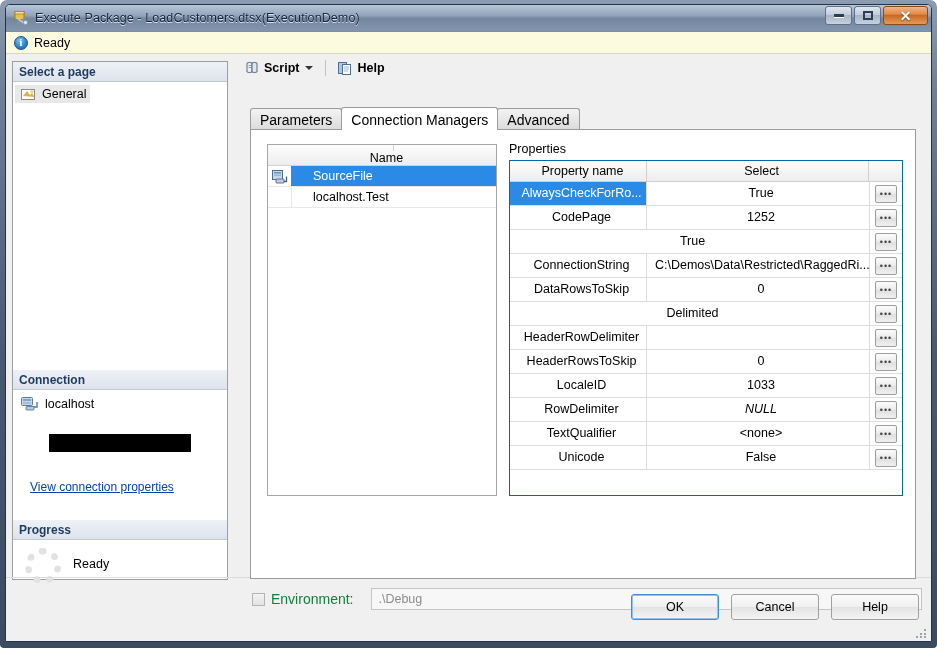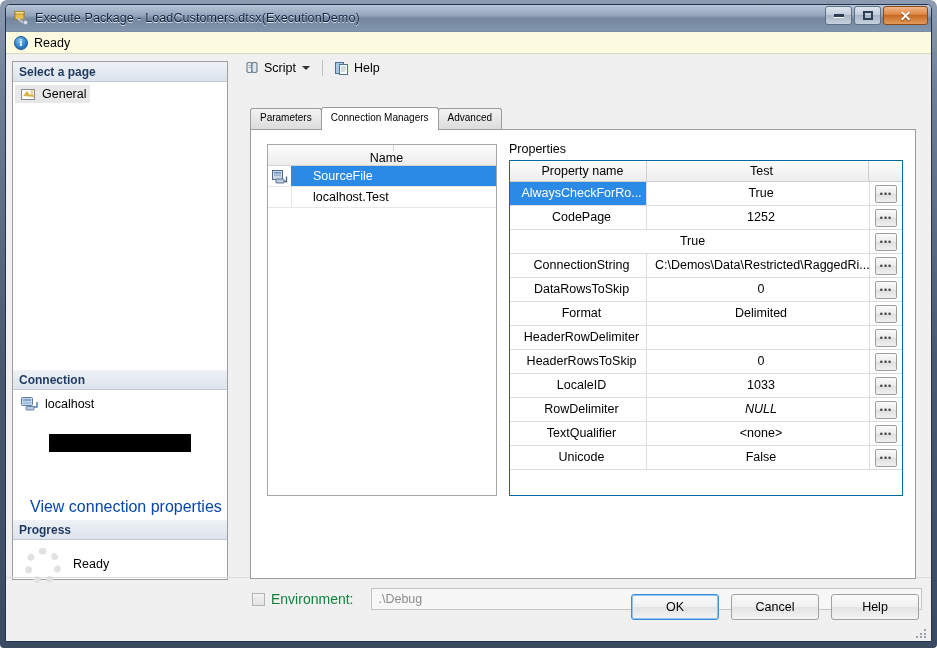--- a/index.html
+++ b/index.html
@@ -131,22 +131,22 @@
   #connection-header { position: absolute; left: 0; right: 0; top: 308px; }
   #connection-body { position: absolute; left: 0; right: 0; top: 328px; height: 130px; background:#fff; }
   .conn-row { display: flex; align-items: center; padding: 6px 0 0 8px; }
   .server-icon { width: 18px; height: 15px; position: relative; margin-right: 6px; flex: none; }
   #conn-server { font-size: 12.5px; color: #000; }
   #redaction-bar {
     position: absolute; left: 36px; top: 44px;
     width: 142px; height: 18px; background: #000;
   }
   #view-conn-link {
-    position: absolute; left: 17px; top: 108px;
-    font-size: 16px; color: #0645ad; 
+    position: absolute; left: 17px; top: 90px;
+    font-size: 12px; color: #0645ad; text-decoration: underline;
     cursor: pointer;
   }
   #progress-header { position: absolute; left: 0; right: 0; top: 458px; }
   #progress-body { position: absolute; left: 0; right: 0; top: 478px; bottom: 0; background:#fff; }
   #spinner {
     position: absolute; left: 12px; top: 8px;
     width: 36px; height: 36px; border-radius: 50%;
     border: 7px dotted #e2e2e2;
   }
   #progress-label {
@@ -161,38 +161,39 @@
   }
   #toolbar {
     display: flex; align-items: center;
     height: 26px; padding-left: 5px; gap: 3px;
   }
   .tb-btn {
     display: flex; align-items: center;
     padding: 2px 4px; font-size: 12.5px; color: #000;
     border: 1px solid transparent; border-radius: 2px;
     cursor: pointer;
+    font-weight: bold;
   }
   .tb-caret {
     width: 0; height: 0; margin-left: 6px;
     border-left: 4px solid transparent; border-right: 4px solid transparent;
     border-top: 4px solid #333;
   }
   .tb-sep { width: 1px; height: 16px; background: #c2c2c2; margin: 0 4px; }
   .script-icon { width: 16px; height: 15px; margin-right: 4px; position: relative; flex:none; }
   .help-icon { width: 15px; height: 15px; margin-right: 4px; position: relative; flex:none; }
 
   
   #tab-strip {
     position: absolute; left: 16px; top: 52px;
     display: flex; align-items: flex-end; height: 22px;
     z-index: 3;
   }
   .tab {
-    font-size: 10px; color: #000;
+    font-size: 14px; color: #000;
     padding: 3px 9px 4px 9px;
     border: 1px solid #9b9b9b;
     border-bottom: none;
     background: linear-gradient(180deg,#f3f3f3 0%,#dcdcdc 100%);
     border-radius: 3px 3px 0 0;
     margin-right: -1px;
     cursor: pointer;
     position: relative;
     height: 21px;
   }
@@ -493,21 +494,21 @@
             <div class="cm-row">
               <div class="cm-icon-cell"></div>
               <div class="cm-label">localhost.Test</div>
             </div>
           </div>
 
           <div id="props-label">Properties</div>
           <div id="props-grid">
             <div id="props-header">
               <div class="ph-name">Property name</div>
-              <div class="ph-value">Test</div>
+              <div class="ph-value">Select</div>
               <div class="ph-btn"></div>
             </div>
             <div id="props-rows">
                 <div class="prop-row selected">
                   <div class="prop-name">AlwaysCheckForRo...</div>
                   <div class="prop-value">True</div>
                   <div class="prop-btn-cell">
                     <div class="ellipsis-btn">•••</div>
                   </div>
                 </div>
@@ -532,21 +533,20 @@
                   </div>
                 </div>
                 <div class="prop-row">
                   <div class="prop-name">DataRowsToSkip</div>
                   <div class="prop-value">0</div>
                   <div class="prop-btn-cell">
                     <div class="ellipsis-btn">•••</div>
                   </div>
                 </div>
                 <div class="prop-row">
-                  <div class="prop-name">Format</div>
                   <div class="prop-value">Delimited</div>
                   <div class="prop-btn-cell">
                     <div class="ellipsis-btn">•••</div>
                   </div>
                 </div>
                 <div class="prop-row">
                   <div class="prop-name">HeaderRowDelimiter</div>
                   <div class="prop-value"></div>
                   <div class="prop-btn-cell">
                     <div class="ellipsis-btn">•••</div>

